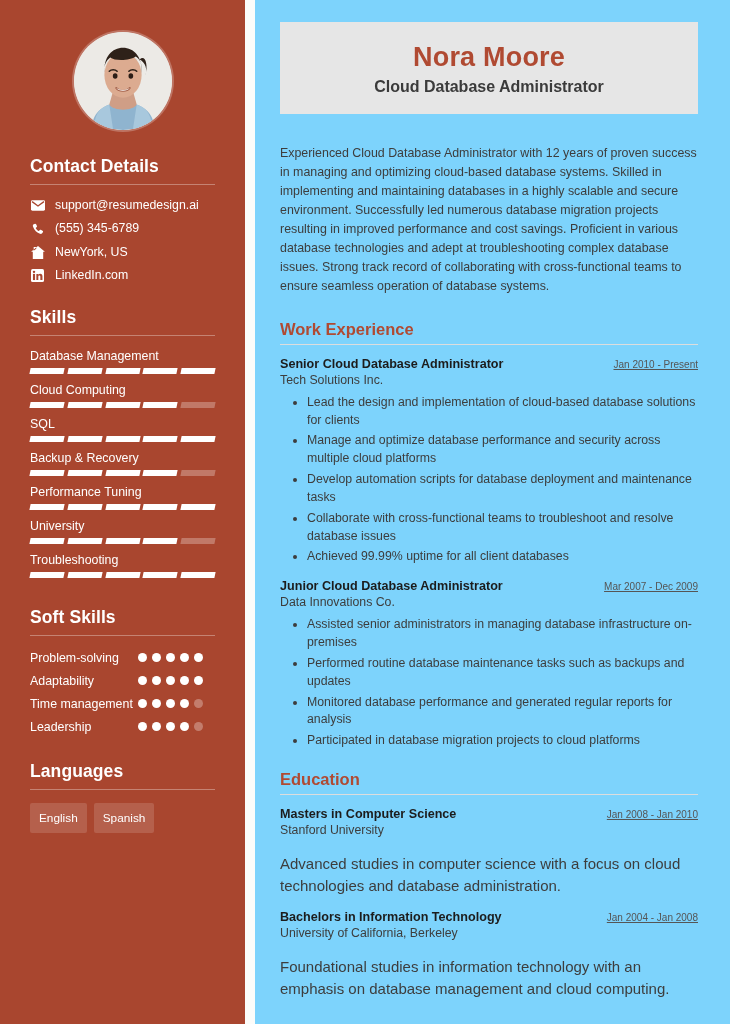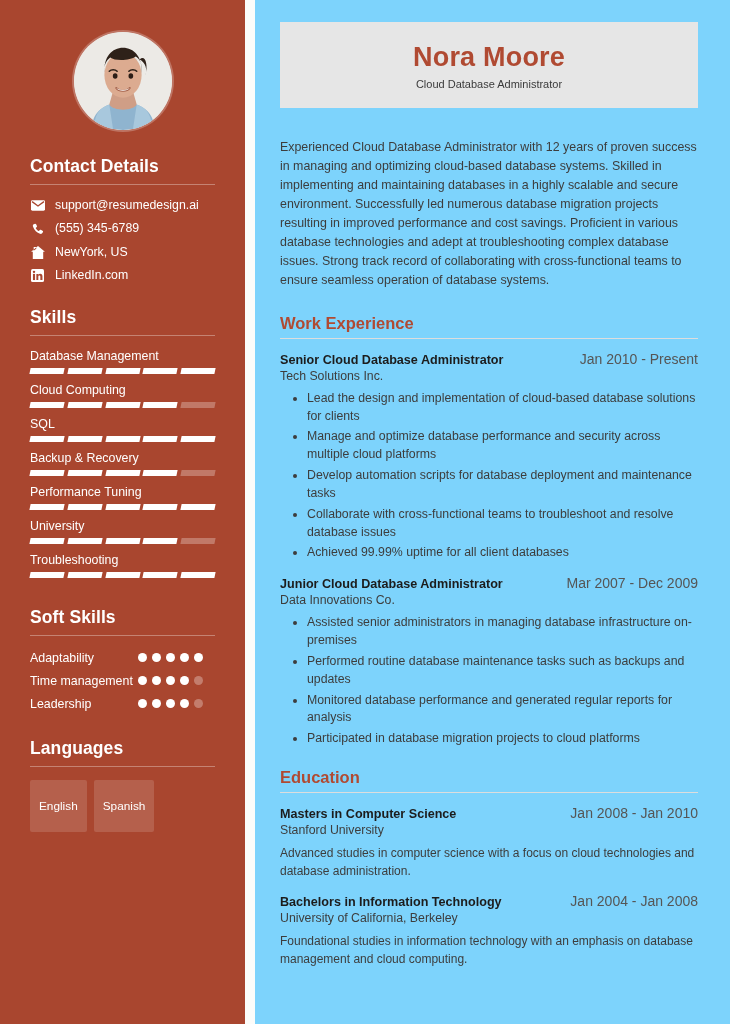--- a/index.html
+++ b/index.html
@@ -114,21 +114,21 @@
     background: #ffffff;
   }
   .dot.off { background: rgba(255,255,255,0.3); }
 
   
   .lang-tags { display: flex; flex-wrap: wrap; gap: 7px; }
   .lang-tag {
     background: rgba(255,255,255,0.14);
     color: #ffffff;
     font-size: 11.8px;
-    padding: 19px 9px;
+    padding: 8px 9px;
     border-radius: 2px;
   }
 
   
   .main {
     flex: 1;
     padding: 22px 32px 22px 25px;
     background: #7dd3fc;
   }
   .name-box {
@@ -137,21 +137,21 @@
     text-align: center;
     margin-bottom: 30px;
   }
   .name {
     font-size: 27px;
     font-weight: bold;
     color: #b04a32;
     letter-spacing: .2px;
     margin-bottom: 5px;
   }
-  .role { font-size: 11px; color: #3b3b3b; }
+  .role { font-size: 16px; color: #3b3b3b; font-weight: bold; }
 
   .summary {
     font-size: 12.4px;
     line-height: 1.53;
     color: #3d3d3d;
     margin-bottom: 24px;
   }
 
   .sec-h {
     font-size: 16.5px;
@@ -171,44 +171,45 @@
     justify-content: space-between;
     align-items: baseline;
     gap: 10px;
   }
   .entry-title {
     font-size: 12.6px;
     font-weight: bold;
     color: #1c1c1c;
   }
   .entry-date {
-    font-size: 14px;
+    font-size: 10px;
     color: #555555;
     white-space: nowrap;
+    text-decoration: underline;
   }
   .entry-org {
     font-size: 12.3px;
     color: #3d3d3d;
     margin-top: 2px;
   }
   .bullets {
     margin: 7px 0 0 0;
     padding-left: 27px;
   }
   .bullets li {
     font-size: 12.3px;
     color: #3d3d3d;
     line-height: 1.45;
     margin-bottom: 3px;
   }
   .entry-desc {
-    font-size: 12px;
+    font-size: 15px;
     color: #3d3d3d;
     line-height: 1.47;
-    margin-top: 8px;
+    margin-top: 16px;
   }
   .sec-block { margin-bottom: 20px; }
 </style>
 </head>
 <body>
 
 <div class="page">
 
   <aside class="sidebar">
 
@@ -366,20 +367,30 @@
         </div>
     </div>
 
     <div class="gap-md"></div>
 
     <div class="side-sec">
       <div class="side-h">Soft Skills</div>
       <div class="side-rule"></div>
       <div id="soft-list">
           <div class="soft-item">
+            <div class="soft-name">Problem-solving</div>
+            <div class="soft-dots">
+              <span class="dot"></span>
+              <span class="dot"></span>
+              <span class="dot"></span>
+              <span class="dot"></span>
+              <span class="dot"></span>
+            </div>
+          </div>
+          <div class="soft-item">
             <div class="soft-name">Adaptability</div>
             <div class="soft-dots">
               <span class="dot"></span>
               <span class="dot"></span>
               <span class="dot"></span>
               <span class="dot"></span>
               <span class="dot"></span>
             </div>
           </div>
           <div class="soft-item">

